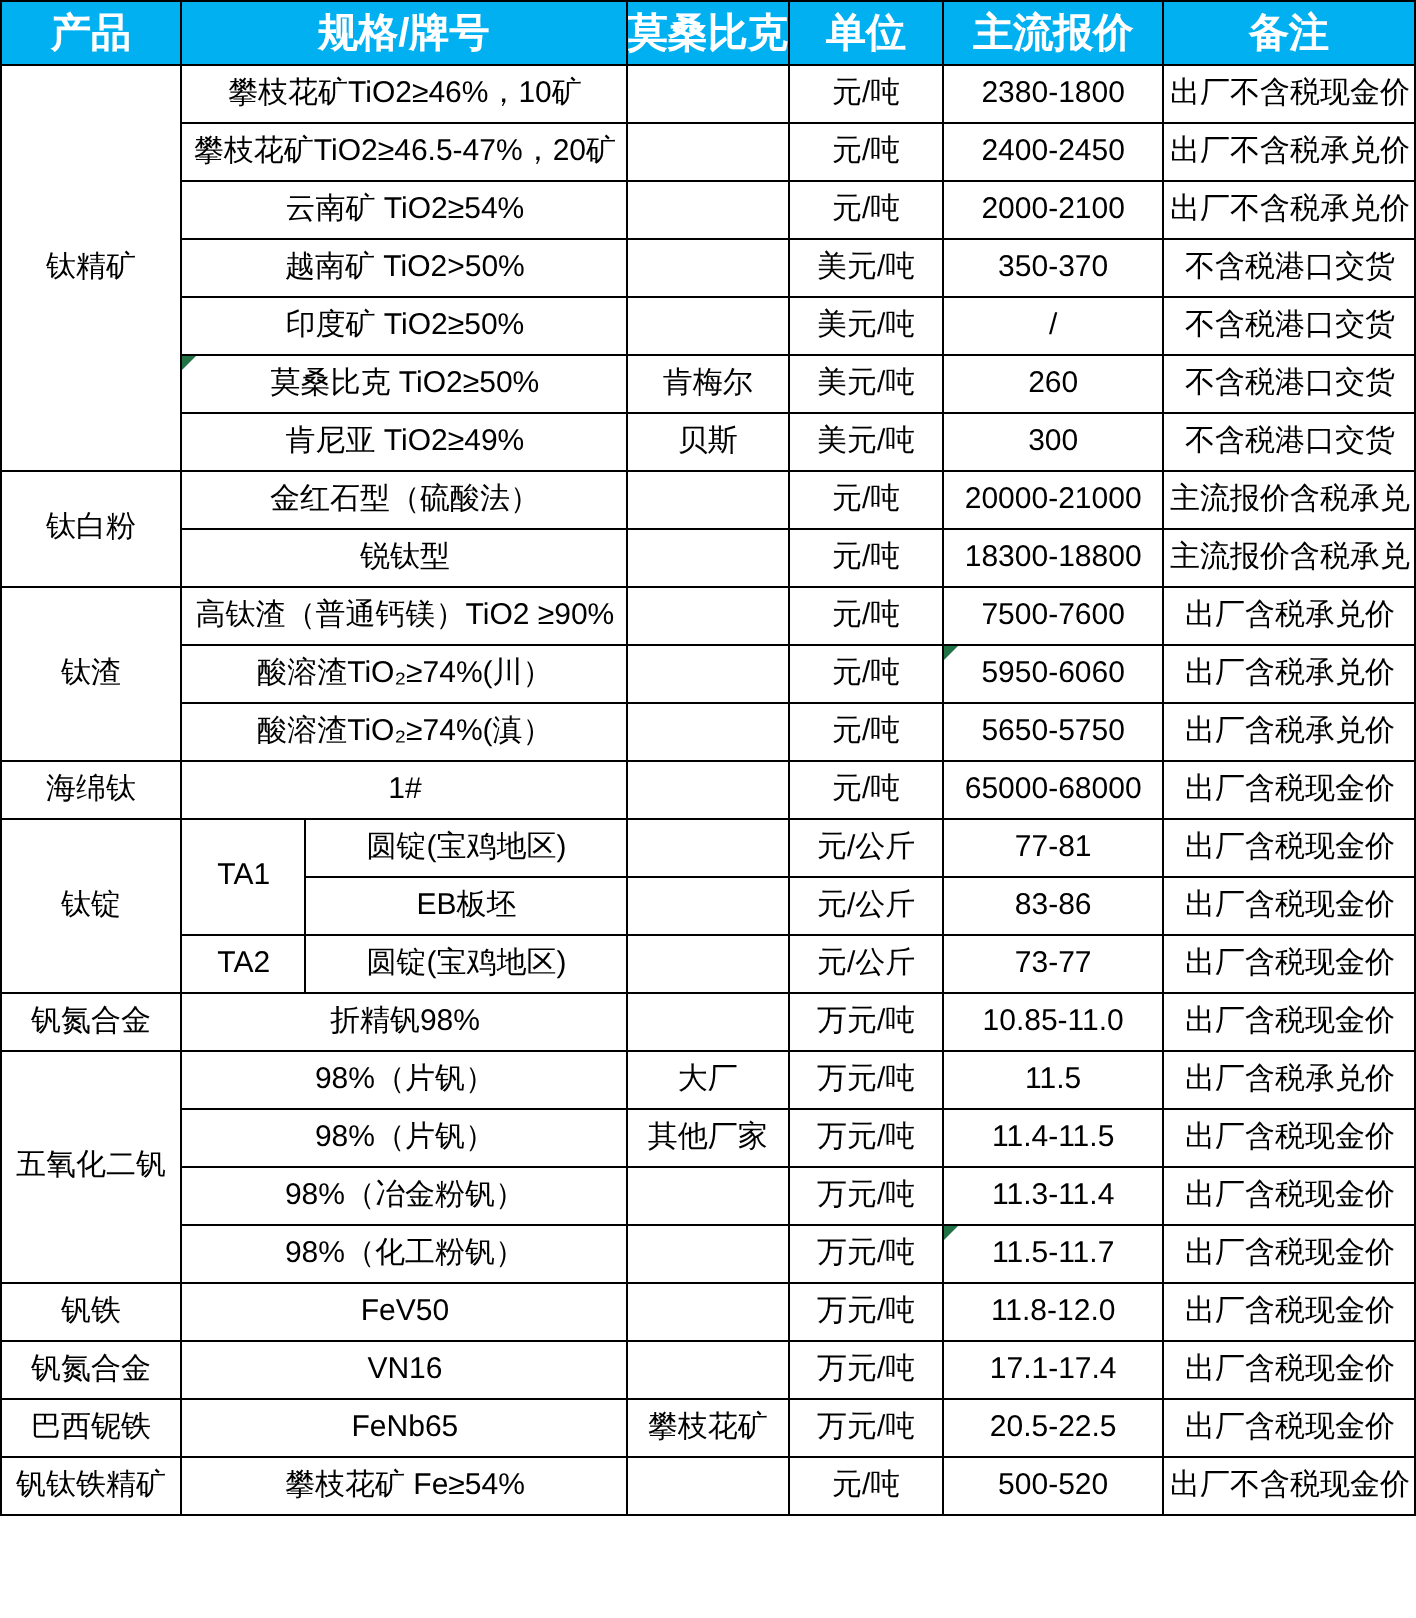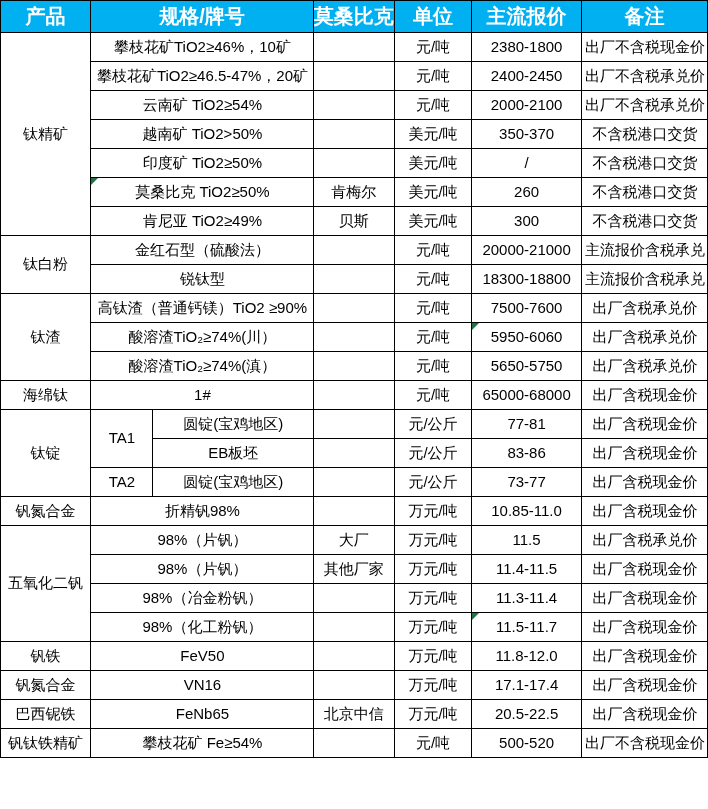--- a/index.html
+++ b/index.html
@@ -235,21 +235,21 @@
           <td class="ac"><span>钒氮合金</span></td>
           <td class="al" colspan="2"><span>VN16</span></td>
           <td class="ac"><span></span></td>
           <td class="ac"><span>万元/吨</span></td>
           <td class="ac"><span>17.1-17.4</span></td>
           <td class="al"><span>出厂含税现金价</span></td>
         </tr>
         <tr>
           <td class="ac"><span>巴西铌铁</span></td>
           <td class="al" colspan="2"><span>FeNb65</span></td>
-          <td class="ac"><span>北京中信</span></td>
+          <td class="ac"><span>攀枝花矿</span></td>
           <td class="ac"><span>万元/吨</span></td>
           <td class="ac"><span>20.5-22.5</span></td>
           <td class="al"><span>出厂含税现金价</span></td>
         </tr>
         <tr>
           <td class="ac"><span>钒钛铁精矿</span></td>
           <td class="al" colspan="2"><span>攀枝花矿 Fe≥54%</span></td>
           <td class="ac"><span></span></td>
           <td class="ac"><span>元/吨</span></td>
           <td class="ac"><span>500-520</span></td>

